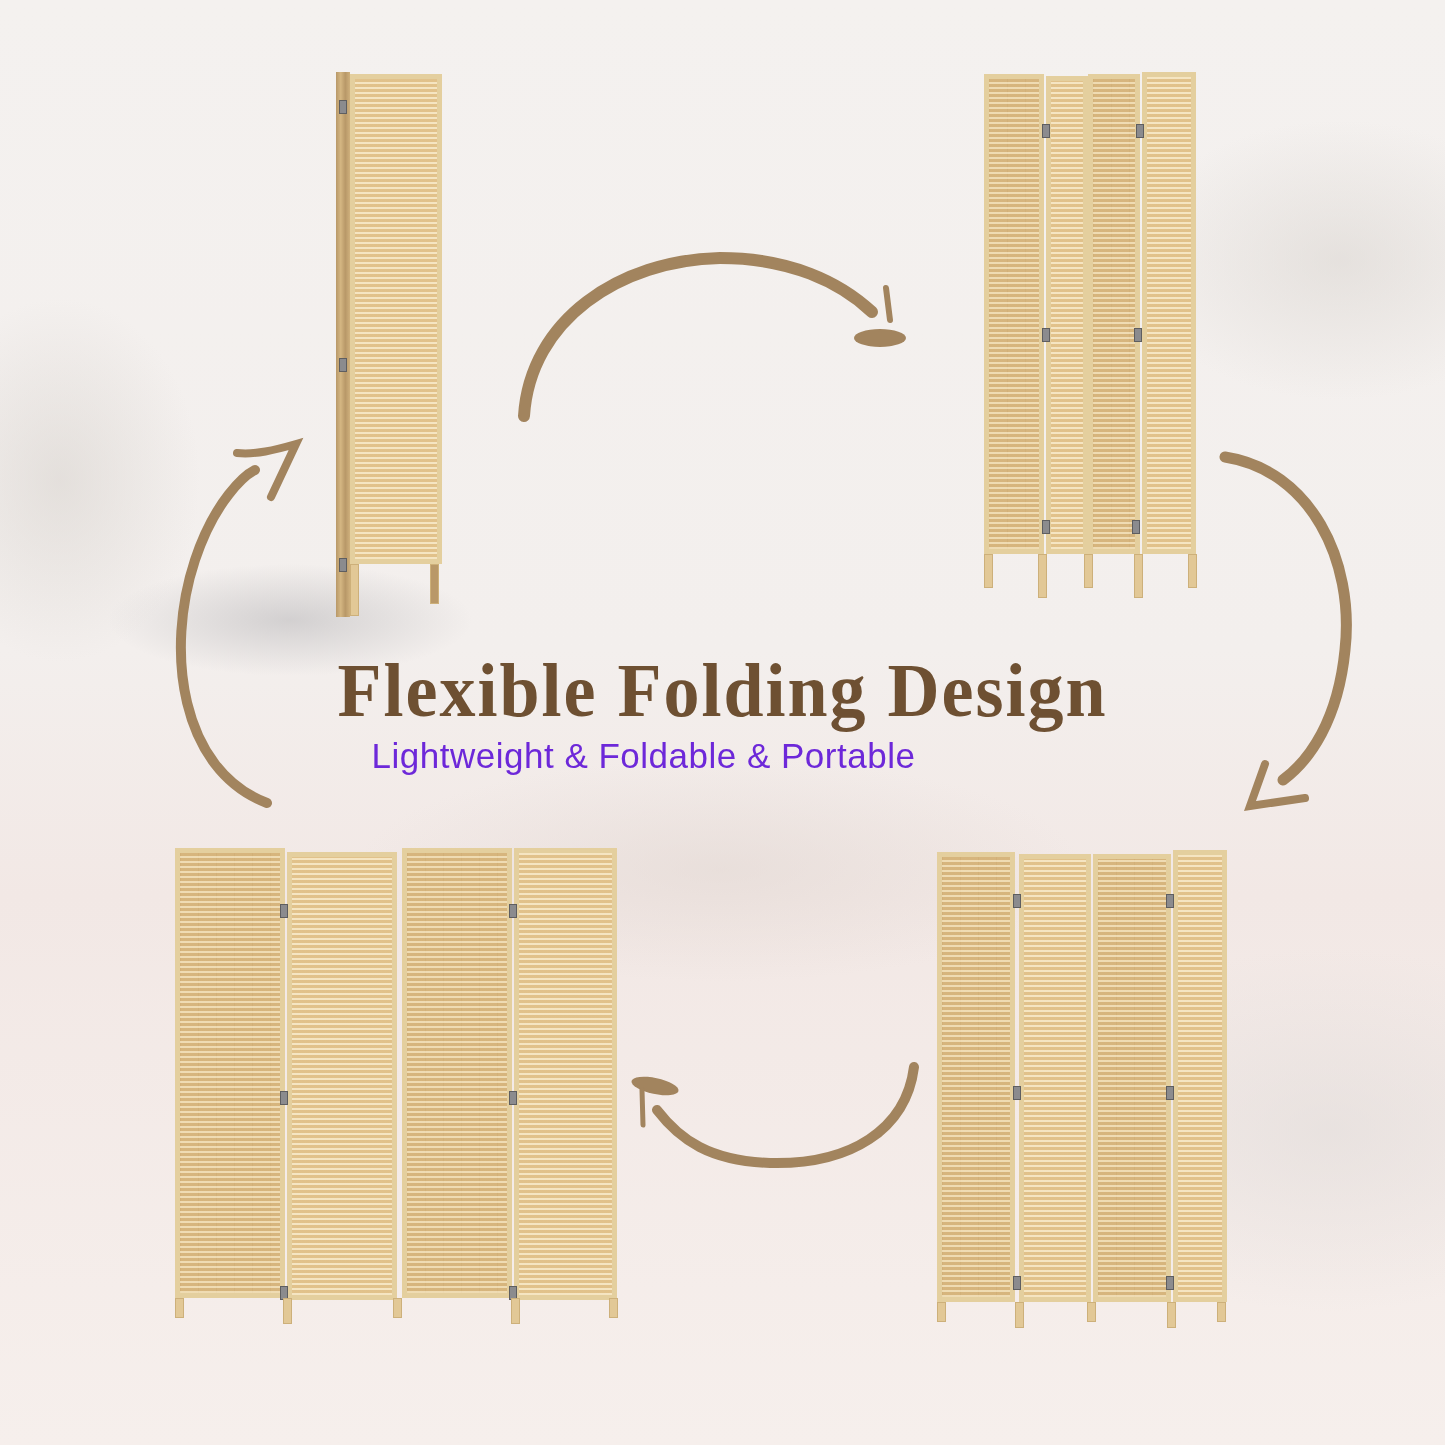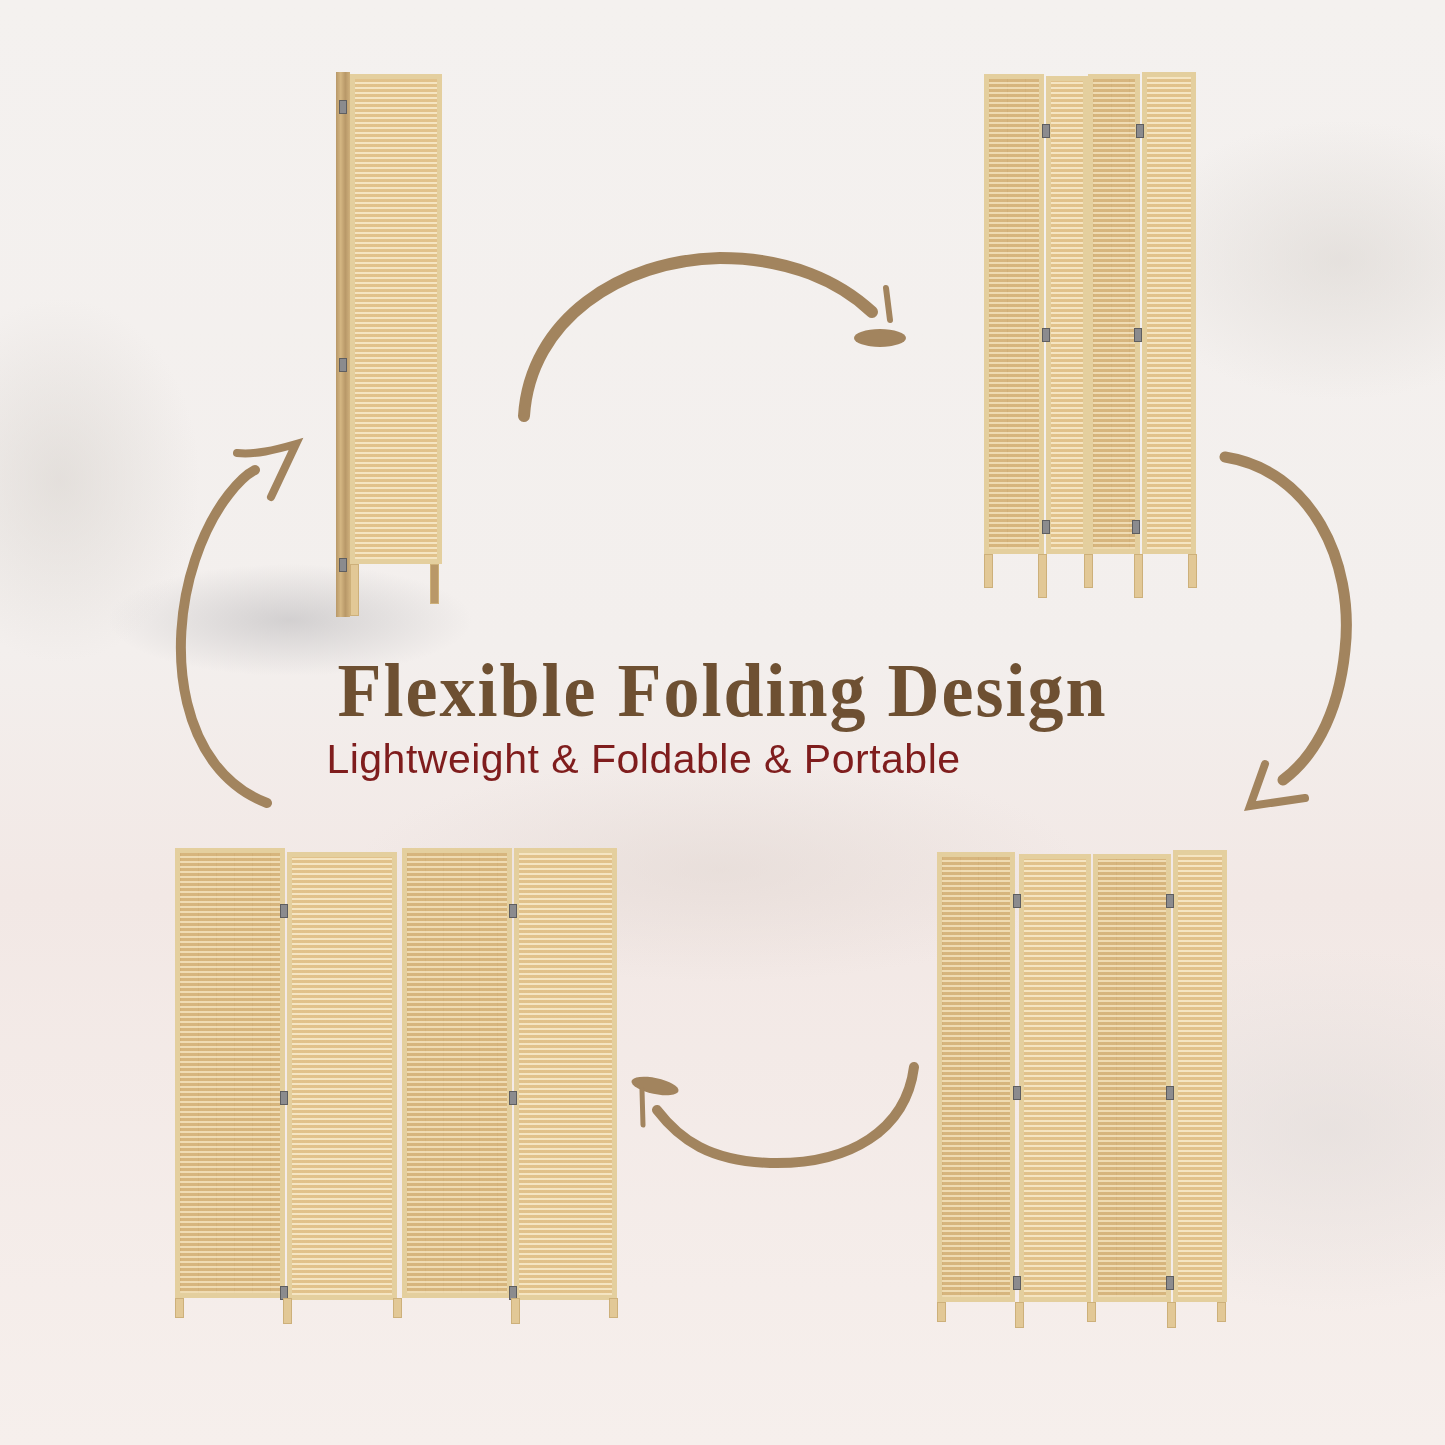--- a/index.html
+++ b/index.html
@@ -23,21 +23,21 @@
       repeating-linear-gradient(0deg, rgba(255,248,225,0.6) 0 2px, rgba(200,160,95,0.16) 2px 5px),
       #e6c893;}
   .leg{position:absolute;width:9px;background:#e2c896;border:1px solid #cdb07a;box-sizing:border-box;}
   .hinge{position:absolute;width:8px;height:14px;background:#8b8b8e;border:1px solid #5e5e60;box-sizing:border-box;}
   .edge{position:absolute;background:#c4a370;}
   svg.arrow{position:absolute;overflow:visible;}
   .title{position:absolute;left:0;width:1445px;top:650px;text-align:center;
     font-family:"Liberation Serif","DejaVu Serif",serif;font-weight:bold;
     font-size:72px;color:#6e5032;letter-spacing:2px;transform:scaleY(1.05);}
   .subtitle{position:absolute;left:0;width:1287px;top:736px;text-align:center;
-    font-family:"Liberation Sans",sans-serif;font-size:41px;color:#7f1d1d;letter-spacing:0.5px;}
+    font-family:"Liberation Sans",sans-serif;font-size:35px;color:#6d28d9;letter-spacing:0.5px;}
 </style>
 </head>
 <body>
 
 <div class="bg"></div>
 
 <div class="screen" style="left:330px;top:70px;width:115px;height:550px;">
   <div class="edge" style="left:6px;top:2px;width:14px;height:545px;background:linear-gradient(90deg,#b89868,#d4b682,#b89868,#cfb07c);"></div>
   <div class="panel light" style="left:20px;top:4px;width:92px;height:490px;"></div>
   <div class="hinge" style="left:9px;top:30px;"></div>

